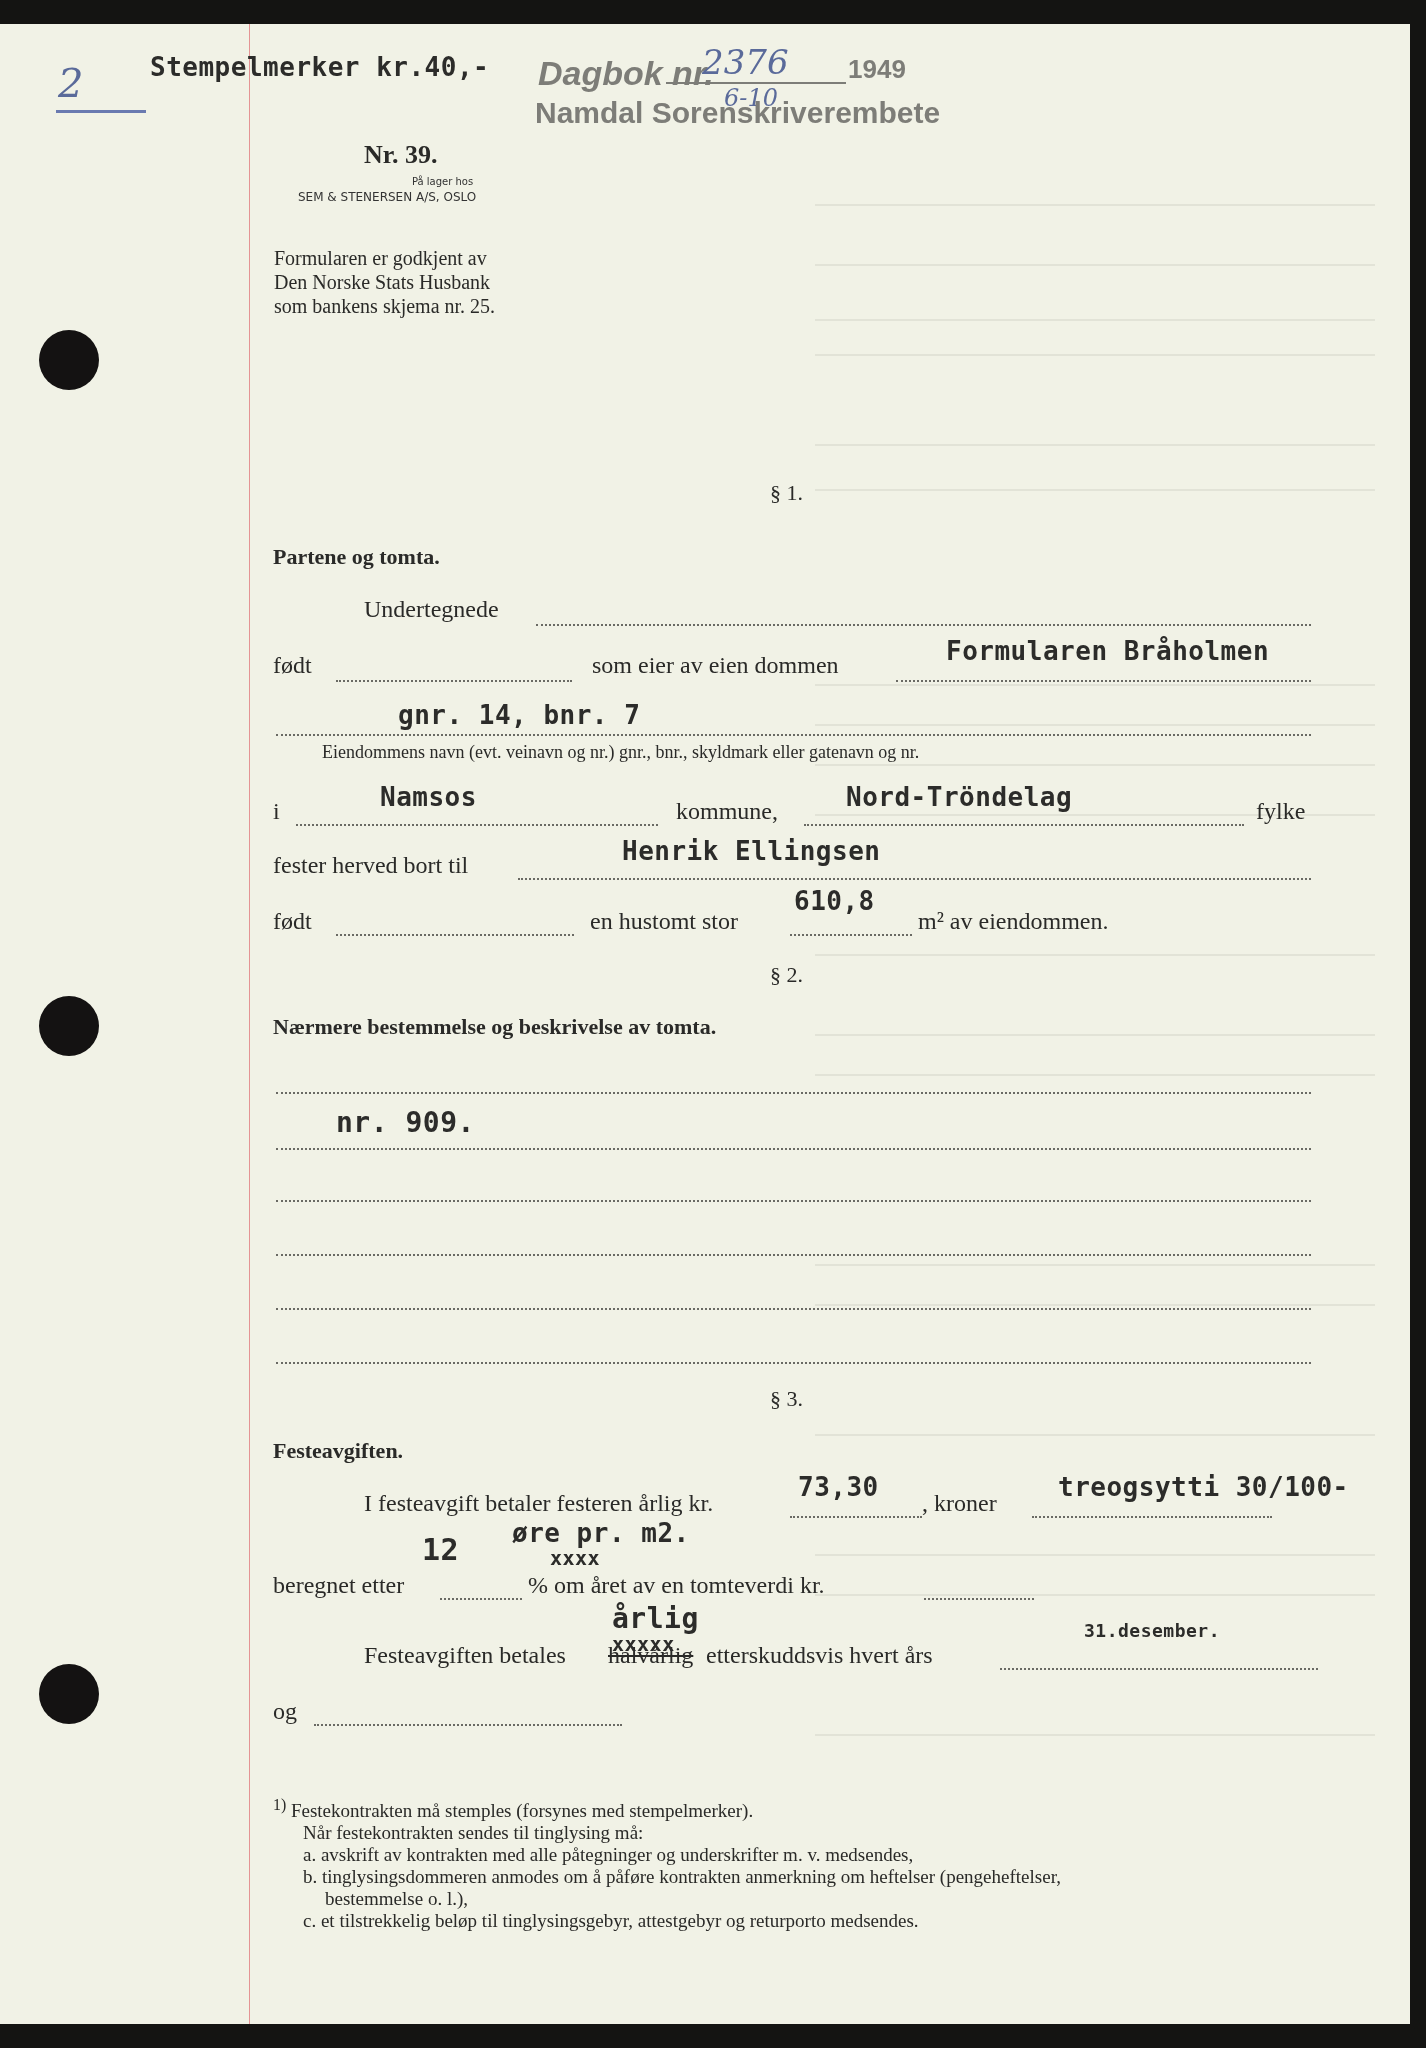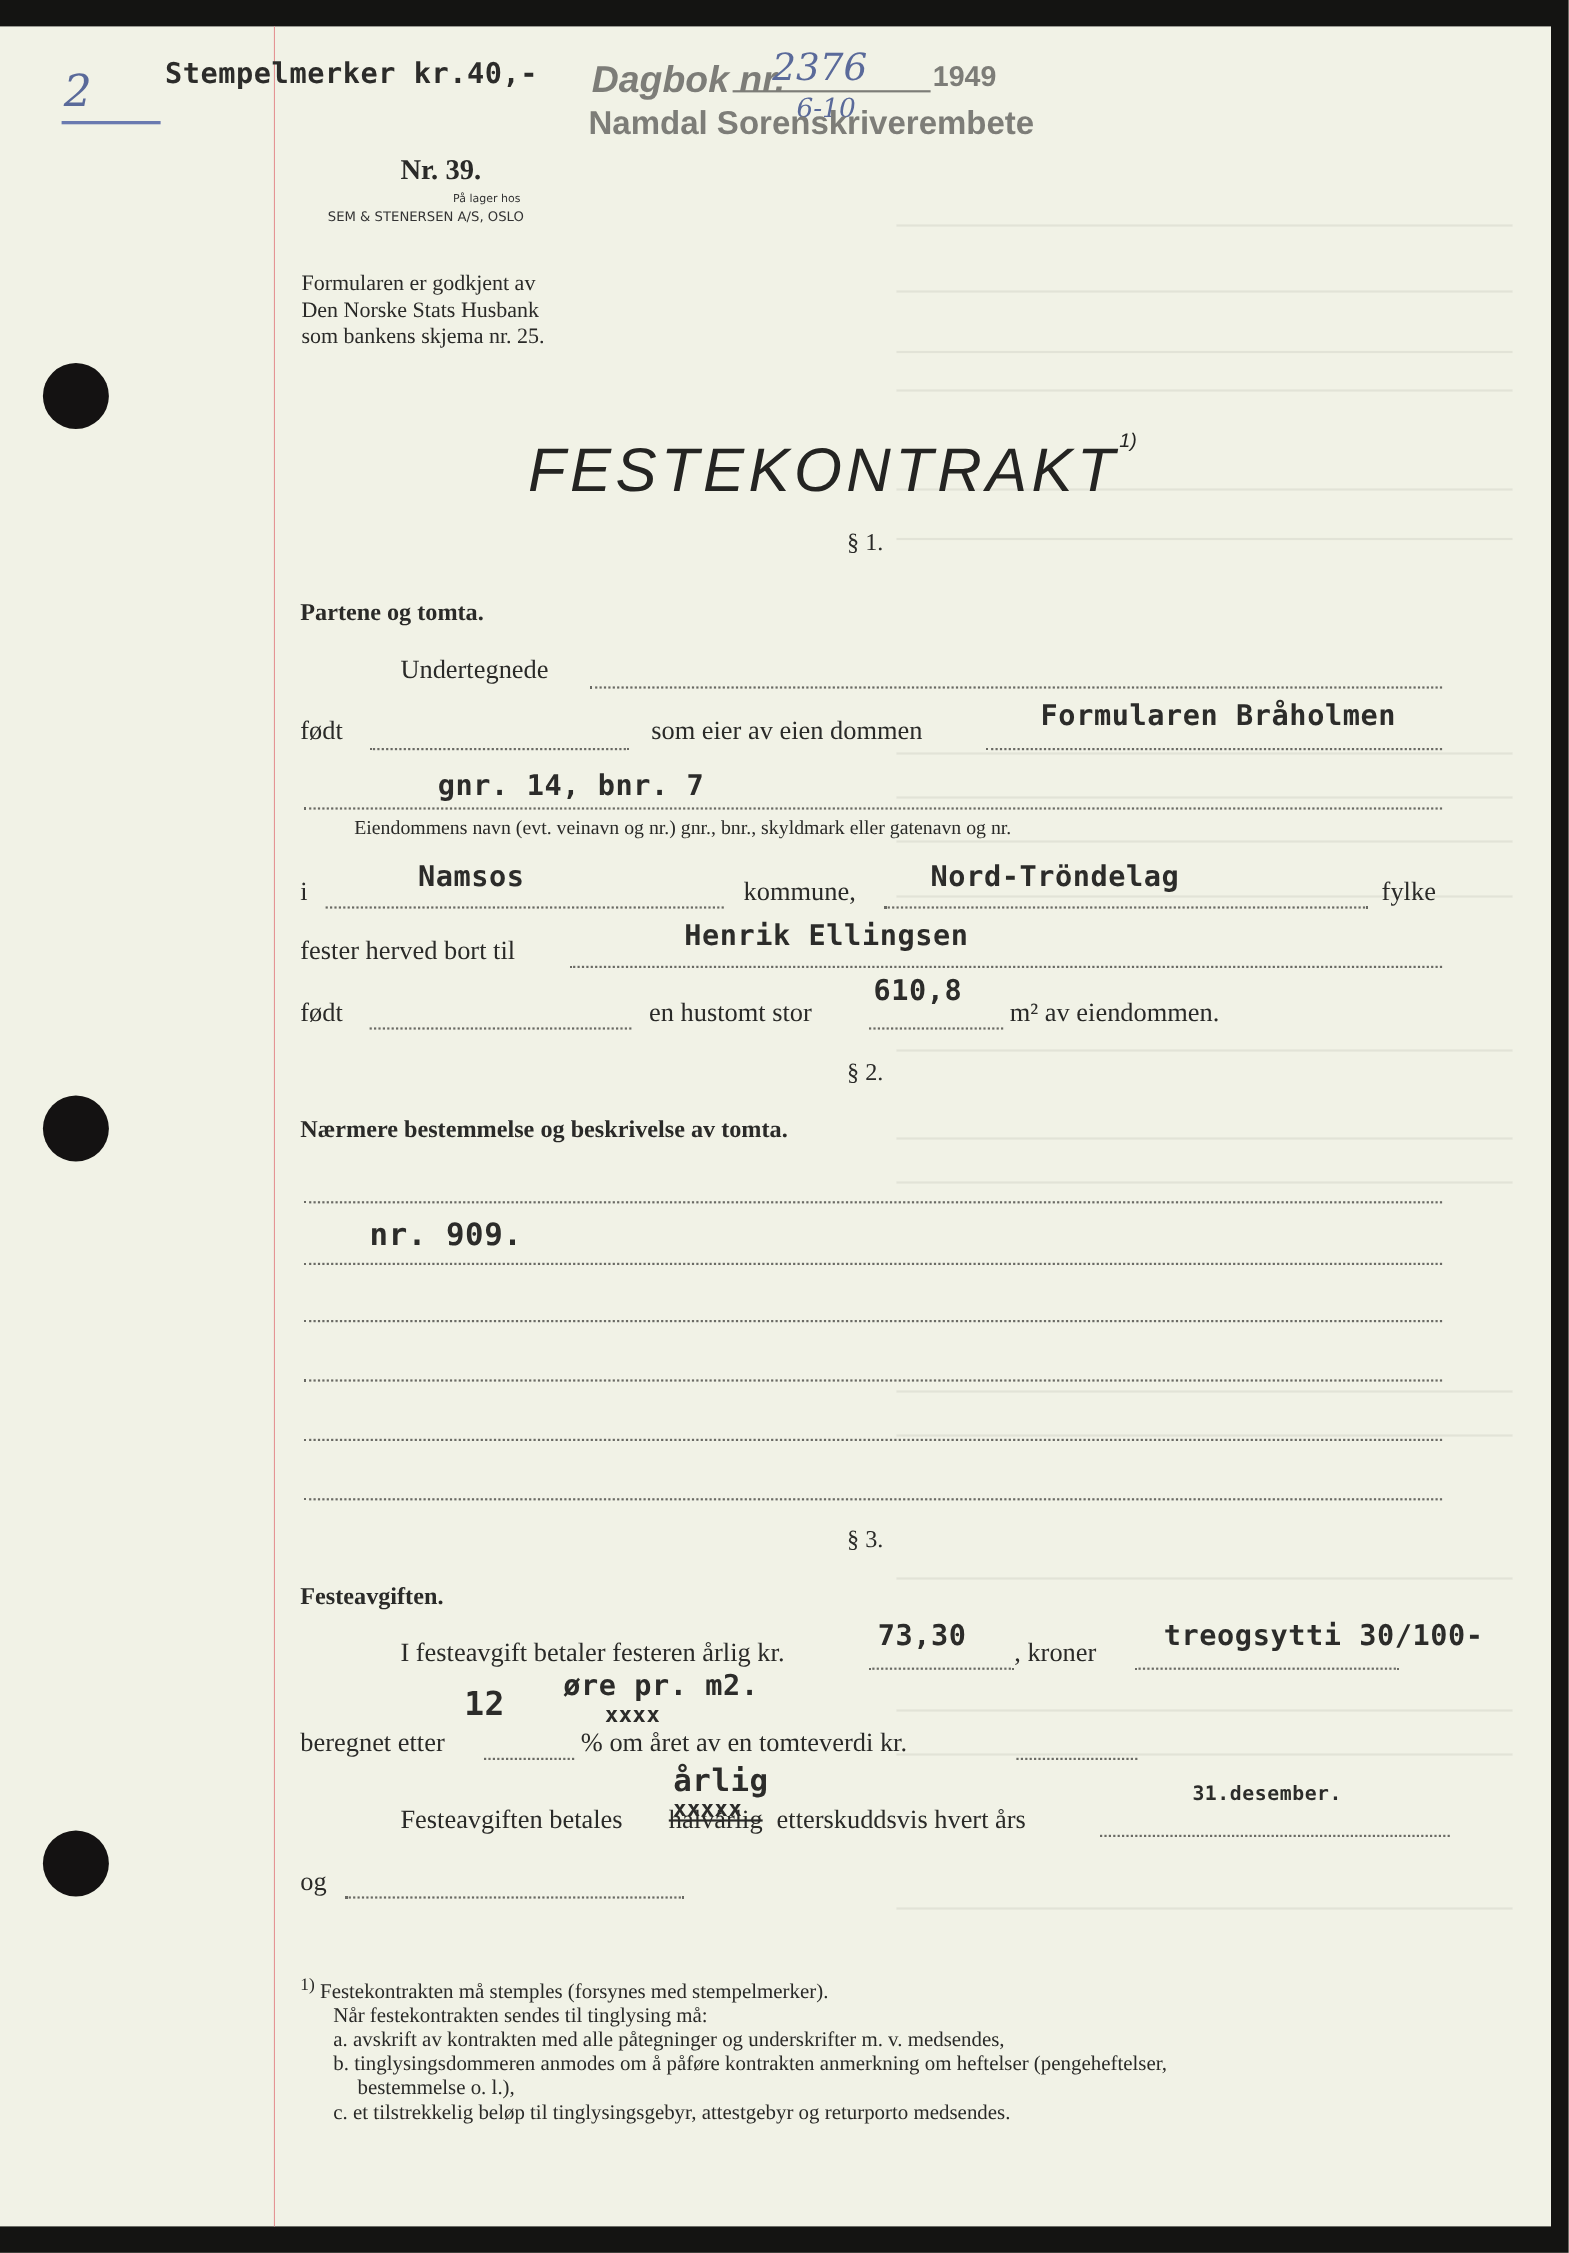--- a/index.html
+++ b/index.html
@@ -89,23 +89,20 @@
 
   <div class="abs serif" style="left:364px; top:116px; font-size:26px; font-weight:bold;">Nr. 39.</div>
   <div class="abs" style="left:355px; top:152px; width:175px; text-align:center; font-family:'DejaVu Sans',sans-serif; font-size:10px; color:#333;">På lager hos</div>
   <div class="abs" style="left:298px; top:166px; font-family:'DejaVu Sans',sans-serif; font-size:12px; color:#333;">SEM &amp; STENERSEN A/S, OSLO</div>
   <div class="abs serif" style="left:274px; top:222px; font-size:20px; line-height:24px;">
     <div>Formularen er godkjent av</div>
     <div>Den Norske Stats Husbank</div>
     <div>som bankens skjema nr. 25.</div>
   </div>
 
-  <div class="abs title" style="left:480px; top:370px;">
-    <span>FESTEKONTRAKT</span><span class="sup">1)</span>
-  </div>
 
   <div class="abs serif" style="left:770px; top:456px; font-size:22px;">§ 1.</div>
   <div class="abs serif" style="left:273px; top:520px; font-size:22px; font-weight:bold;">Partene og tomta.</div>
 
   <div class="abs serif" style="left:364px; top:572px; font-size:24px;">Undertegnede</div>
   <div class="dots" style="left:536px; top:600px; width:775px;"></div>
 
   <div class="abs serif" style="left:273px; top:628px; font-size:24px;">født</div>
   <div class="dots" style="left:336px; top:656px; width:236px;"></div>
   <div class="abs serif" style="left:592px; top:628px; font-size:24px;">som eier av eien dommen</div>

